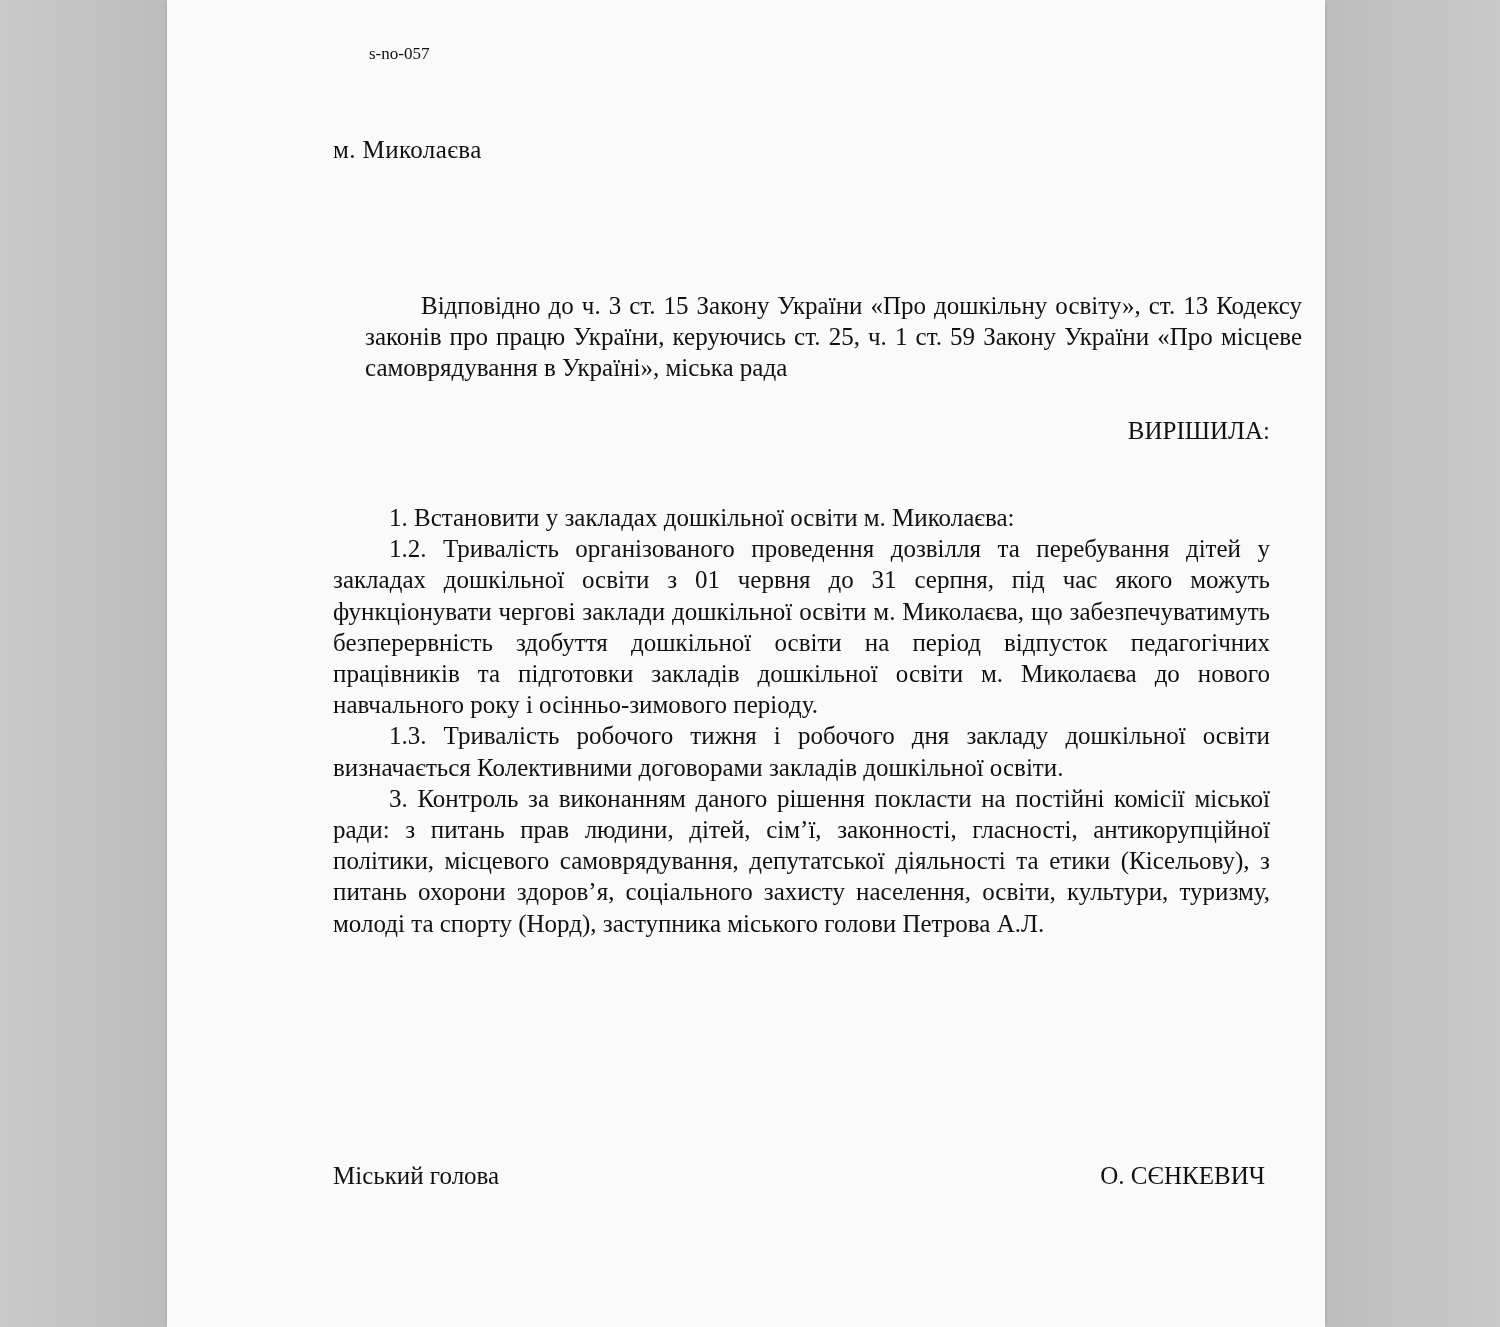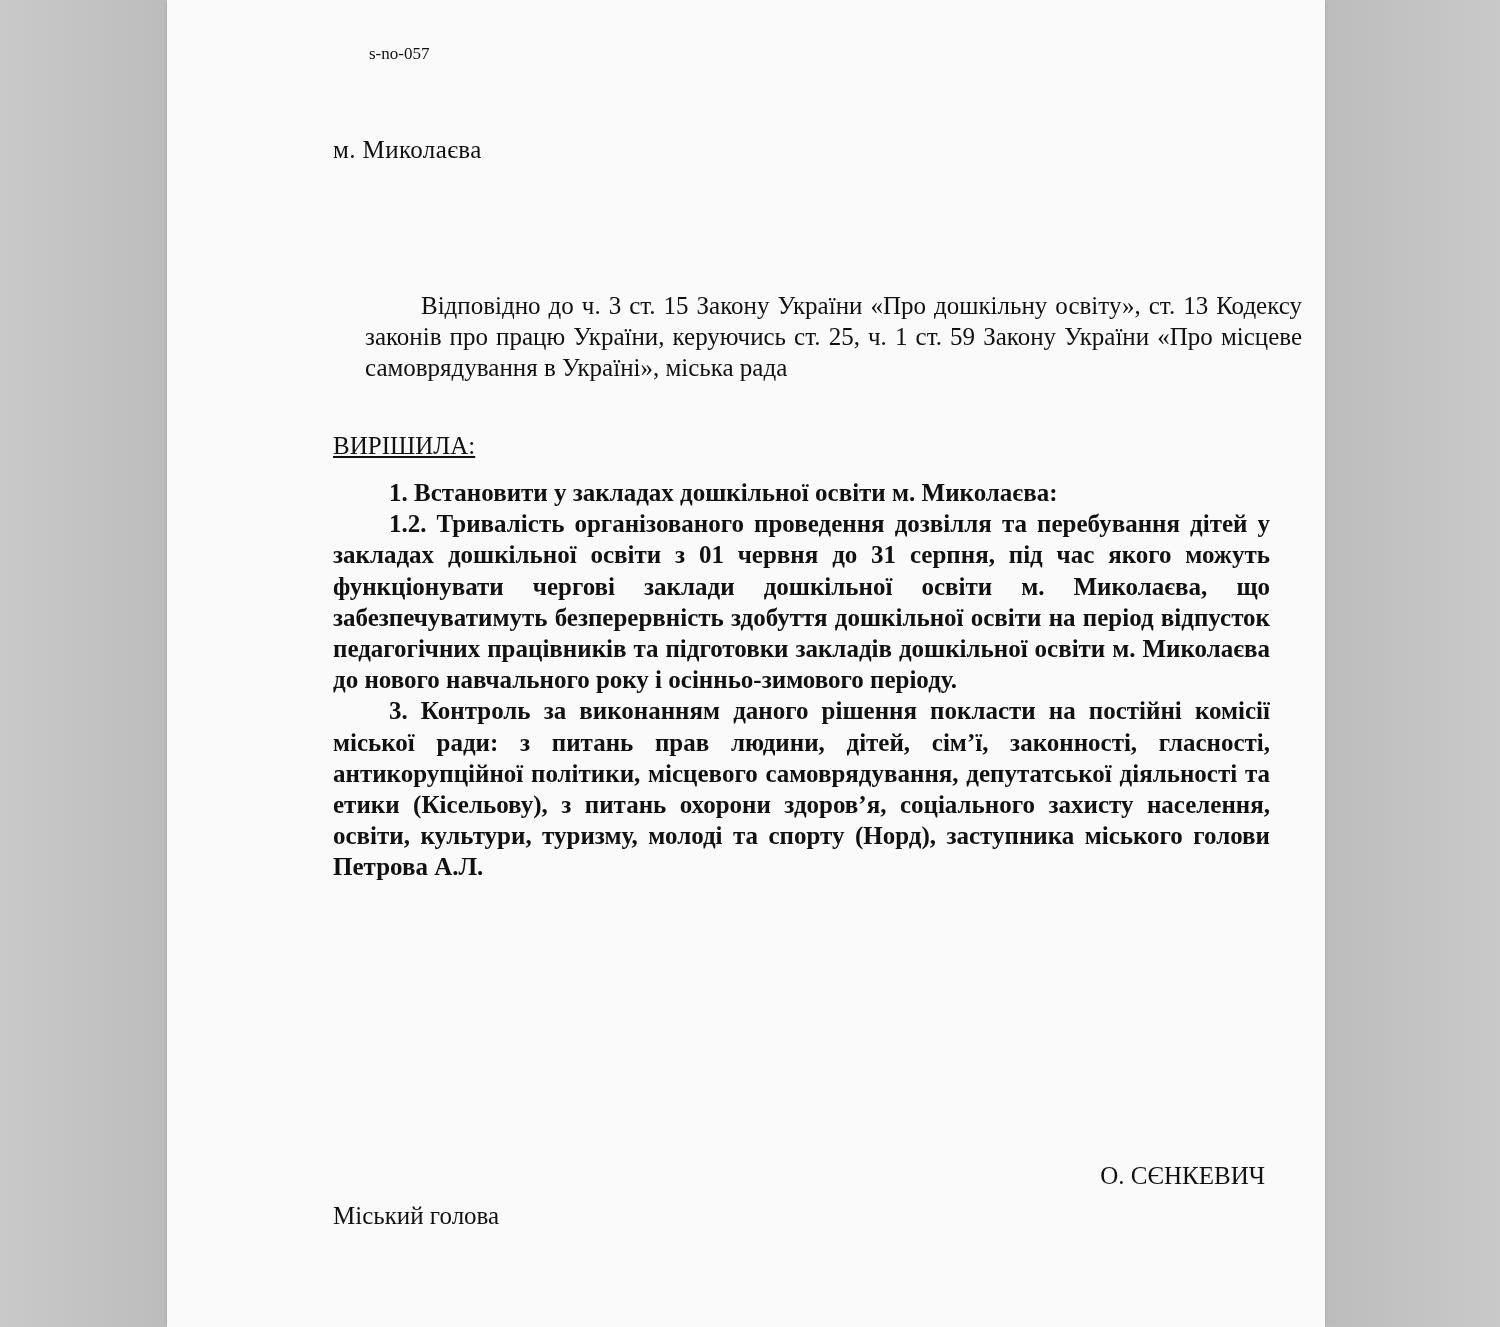--- a/index.html
+++ b/index.html
@@ -51,37 +51,37 @@
   .title .line.spaced { word-spacing: 10px; }
   .body-text {
     position: absolute;
     left: 0;
     width: 937px;
     font-size: 25px;
     line-height: 31.2px;
     text-align: justify;
   }
   .preamble { top: 290px; margin-left: 32px; }
-  .resolved { top: 430px; text-align: left; text-decoration: underline; }
-  .items { top: 477px; font-weight: bold; }
+  .resolved { top: 415px; text-align: right; }
+  .items { top: 502px; }
   .para {
     margin: 0;
     text-indent: 56px;
     text-align: justify;
   }
   .para.last-left { text-align-last: left; }
   .signature {
     position: absolute;
     top: 1160px;
     left: 0;
     width: 937px;
     font-size: 25px;
     line-height: 31px;
   }
-  .signature .role { position: absolute; left: 0; top: 0; white-space: nowrap; margin-top: 40px; }
+  .signature .role { position: absolute; left: 0; top: 0; white-space: nowrap; }
   .signature .name { position: absolute; right: 5px; top: 0; white-space: nowrap; }
 </style>
 </head>
 <body>
 
 <div class="page">
   <div class="content">
 
     <div class="doc-code">s-no-057</div>
 
@@ -91,20 +91,21 @@
 
     <div class="body-text preamble">
       <p class="para last-left">Відповідно до ч. 3 ст. 15 Закону України «Про дошкільну освіту», ст. 13 Кодексу законів про працю України, керуючись ст. 25, ч. 1 ст. 59 Закону України «Про місцеве самоврядування в Україні», міська рада</p>
     </div>
 
     <div class="body-text resolved">ВИРІШИЛА:</div>
 
     <div class="body-text items">
       <p class="para last-left">1. Встановити у закладах дошкільної освіти м. Миколаєва:</p>
       <p class="para last-left">1.2. Тривалість організованого проведення дозвілля та перебування дітей у закладах дошкільної освіти з 01 червня до 31 серпня, під час якого можуть функціонувати чергові заклади дошкільної освіти м. Миколаєва, що забезпечуватимуть безперервність здобуття дошкільної освіти на період відпусток педагогічних працівників та підготовки закладів дошкільної освіти м. Миколаєва до нового навчального року і осінньо-зимового періоду.</p>
+      <p class="para last-left">1.3. Тривалість робочого тижня і робочого дня закладу дошкільної освіти визначається Колективними договорами закладів дошкільної освіти.</p>
       <p class="para last-left">3. Контроль за виконанням даного рішення покласти на постійні комісії міської ради: з питань прав людини, дітей, сім’ї, законності, гласності, антикорупційної політики, місцевого самоврядування, депутатської діяльності та етики (Кісельову), з питань охорони здоров’я, соціального захисту населення, освіти, культури, туризму, молоді та спорту (Норд), заступника міського голови Петрова А.Л.</p>
     </div>
 
     <div class="signature">
       <span class="role">Міський голова</span>
       <span class="name">О. СЄНКЕВИЧ</span>
     </div>
 
   </div>
 </div>

